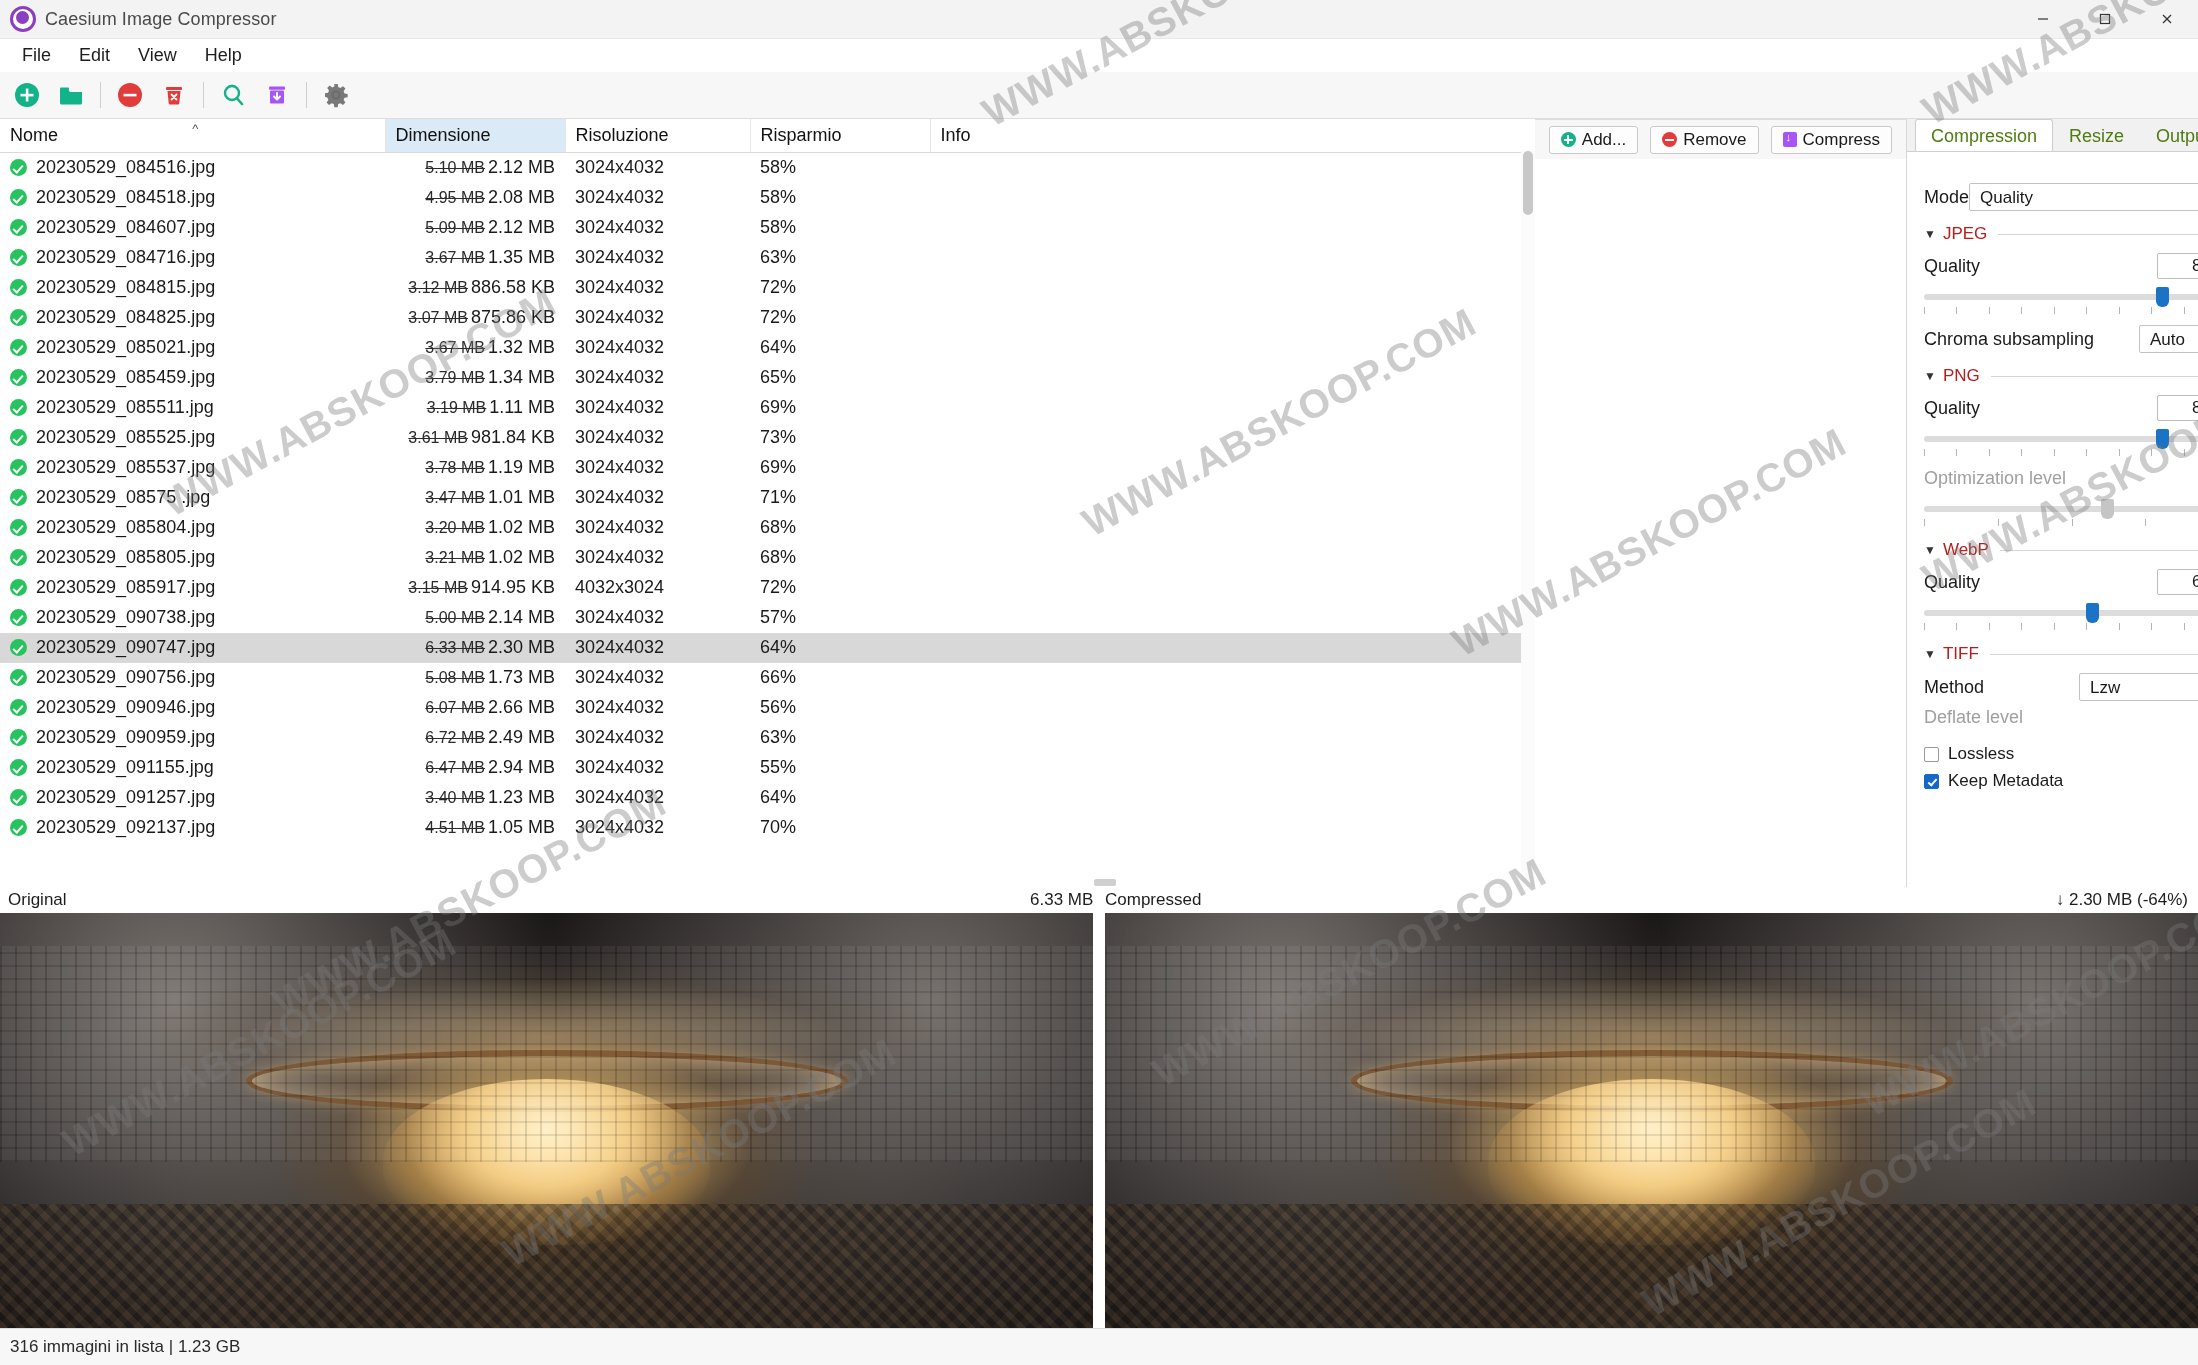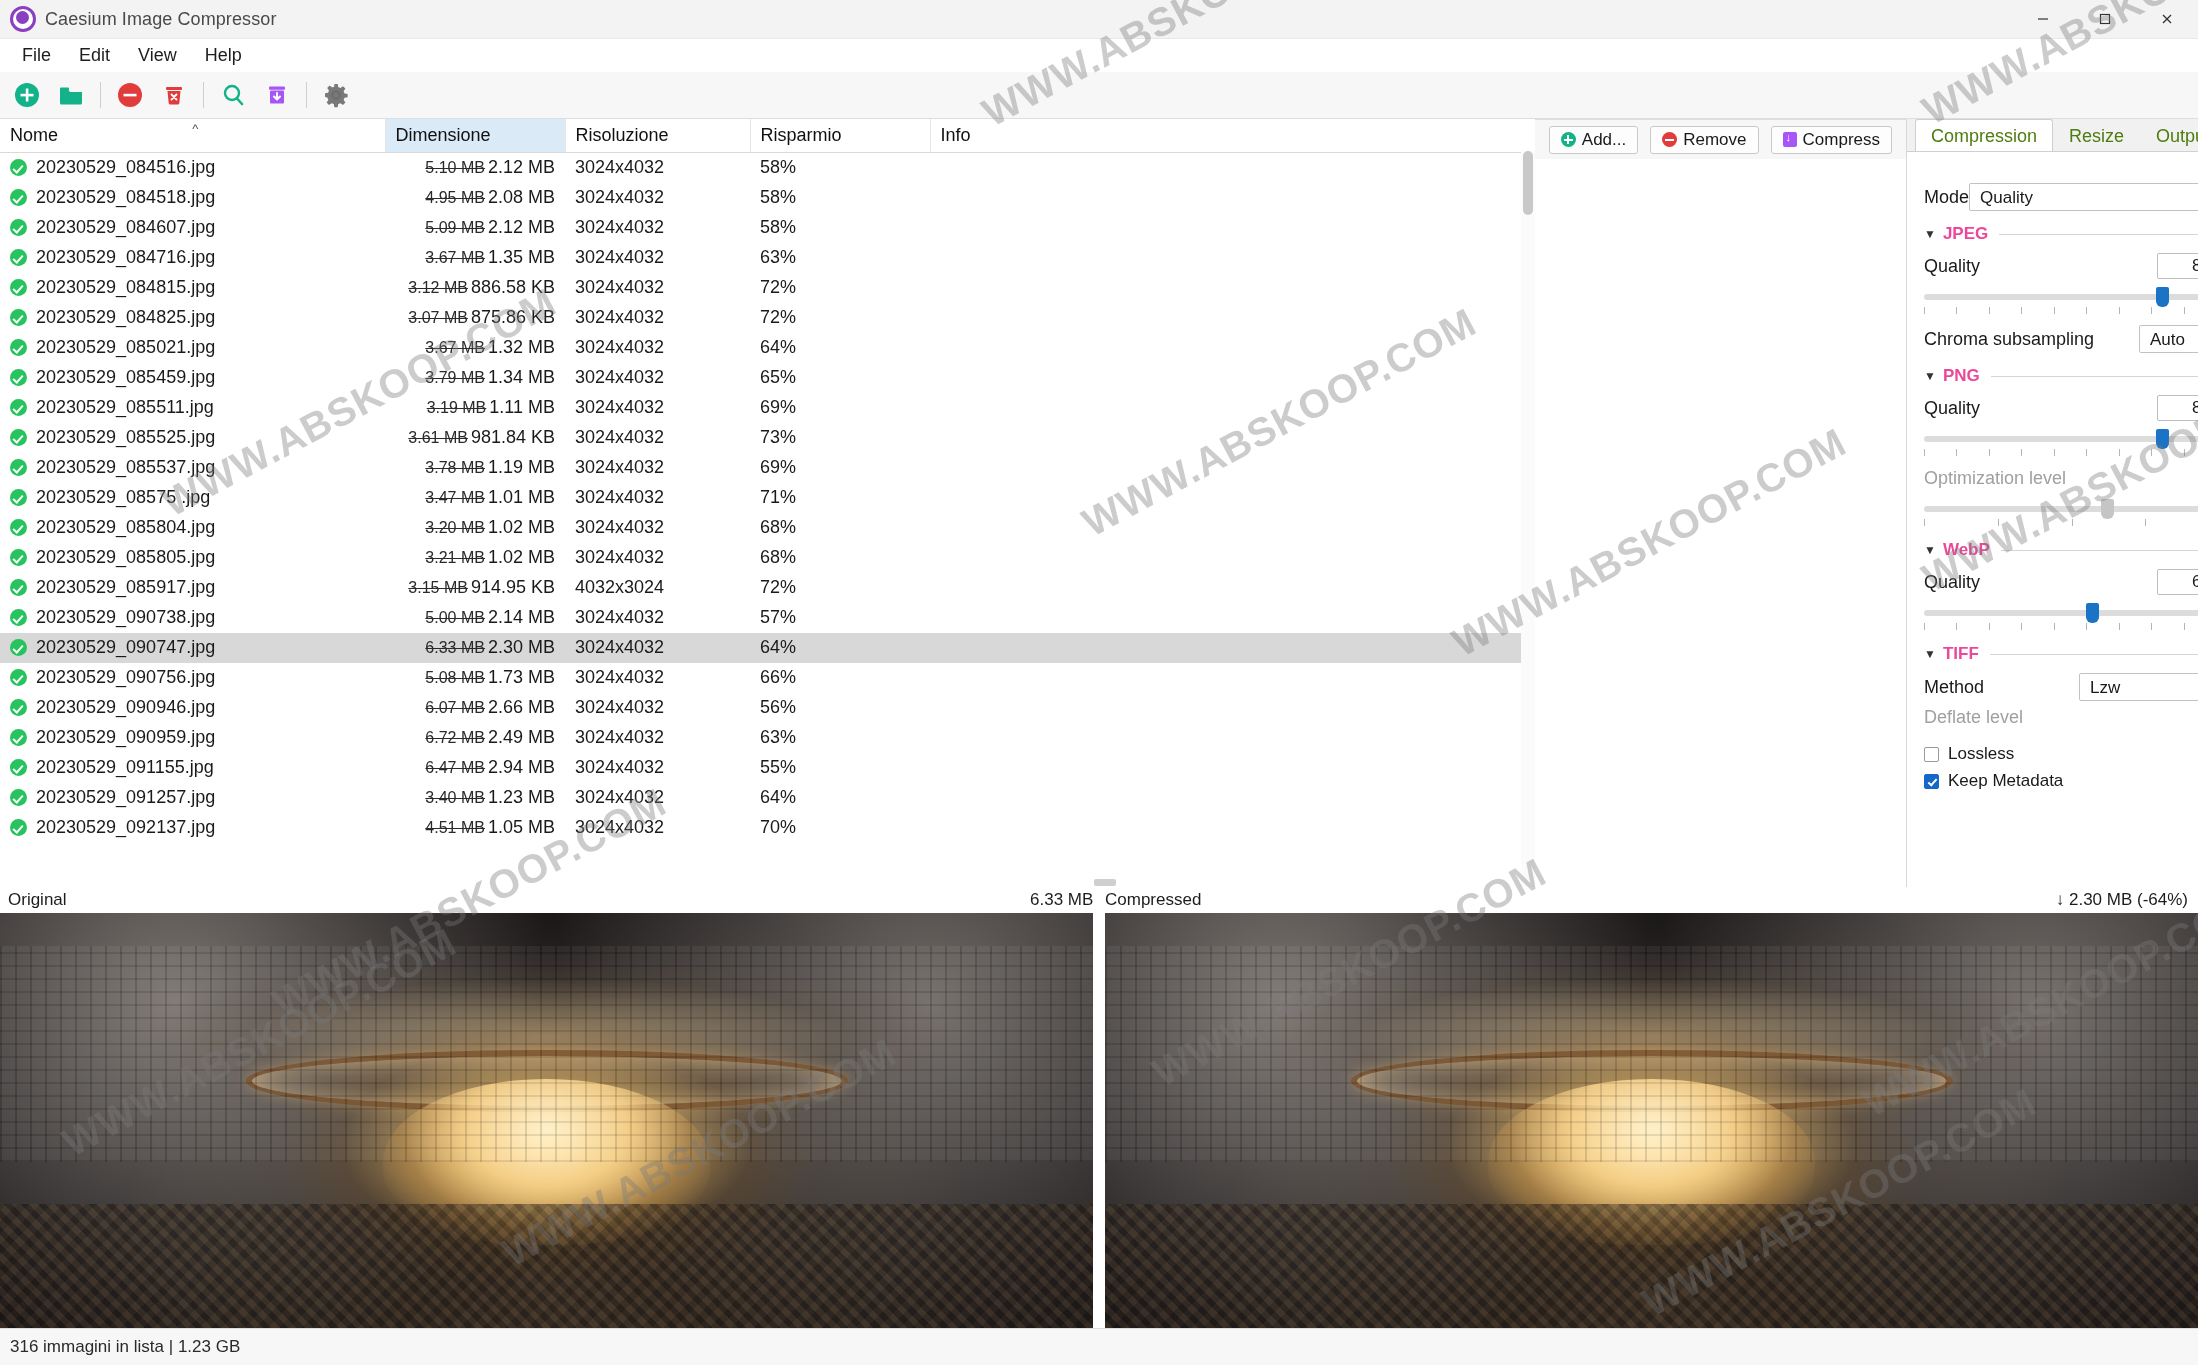--- a/index.html
+++ b/index.html
@@ -137,21 +137,21 @@
     border:1px solid #c2c2c2; background:#fff; border-radius:2px; padding:2px 6px;
     color:#1a1a1a;
   }
   .combo-wide { width: 250px; }
   .combo-sm { width: 80px; }
   .combo-md { width: 140px; }
 
   .group { margin-top: 13px; }
   .group-head { display:flex; align-items:center; gap:7px; margin-bottom: 9px; }
   .caret { font-size:12px; color:#333; }
-  .group-title { font-size:17px; color:#ec4899;font-weight:bold; }
+  .group-title { font-size:17px; color:#b91c1c; }
   .group-rule { flex:1; height:1px; background:#d5d5d5; margin-left:4px; }
 
   .num-box {
     width: 62px; height: 26px; border:1px solid #bdbdbd; background:#fff;
     text-align:right; padding-right:7px; font-size:17px; line-height:24px;
     border-radius:2px;
   }
 
   .slider-wrap { position:relative; height: 30px; margin: 5px 0 0 0; }
   .slider-track { position:absolute; left:0; right:0; top:9px; height:6px; background:#dcdcdc; border-radius:3px; }

